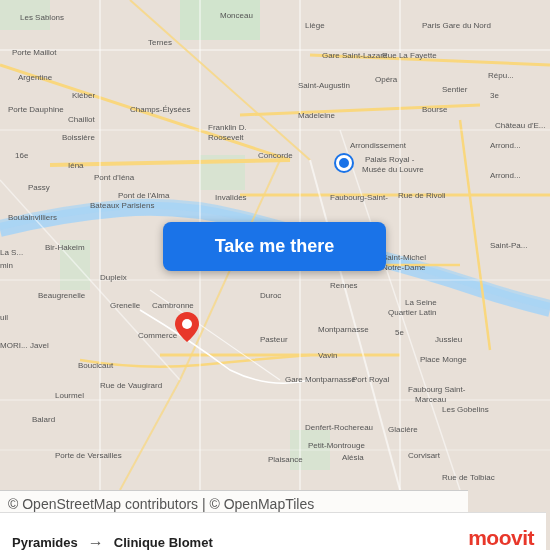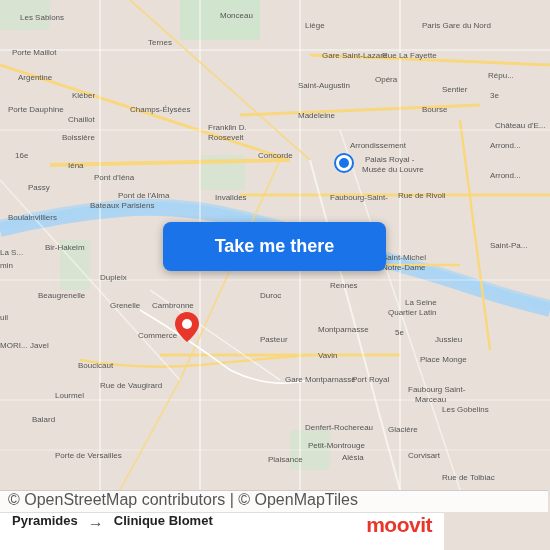--- a/index.html
+++ b/index.html
@@ -62,38 +62,38 @@
       width: 16px;
       height: 16px;
       background: #1a73e8;
       border-radius: 50%;
       border: 3px solid white;
       box-shadow: 0 0 0 2px #1a73e8;
     }
 
     
     #attribution {
-      width: 548px;
+      width: 468px;
       height: 22px;
       background: rgba(255,255,255,0.85);
       display: flex;
-      align-items: flex-start;
+      align-items: flex-end;
       padding: 0 8px;
-      font-size: 16px;
+      font-size: 14px;
       color: #555;
       border-top: 1px solid #ccc;
     }
 
     
     #footer {
-      width: 444px;
+      width: 546px;
       height: 38px;
       background: white;
       display: flex;
-      align-items: flex-start;
+      align-items: flex-end;
       padding: 0 12px;
       border-top: 1px solid #ddd;
     }
 
     #footer-origin {
       font-size: 13px;
       font-weight: bold;
       color: #222;
     }
 

